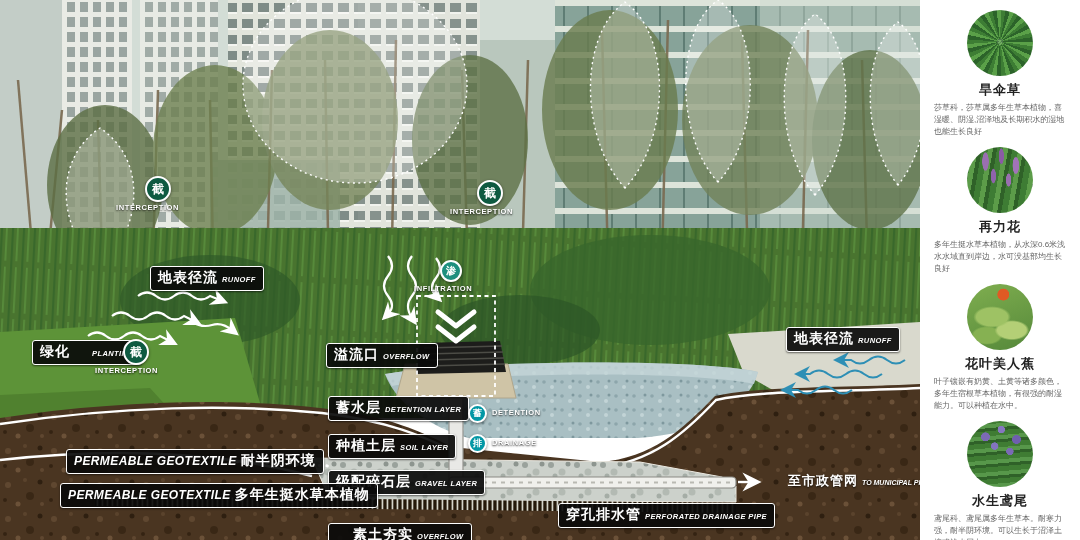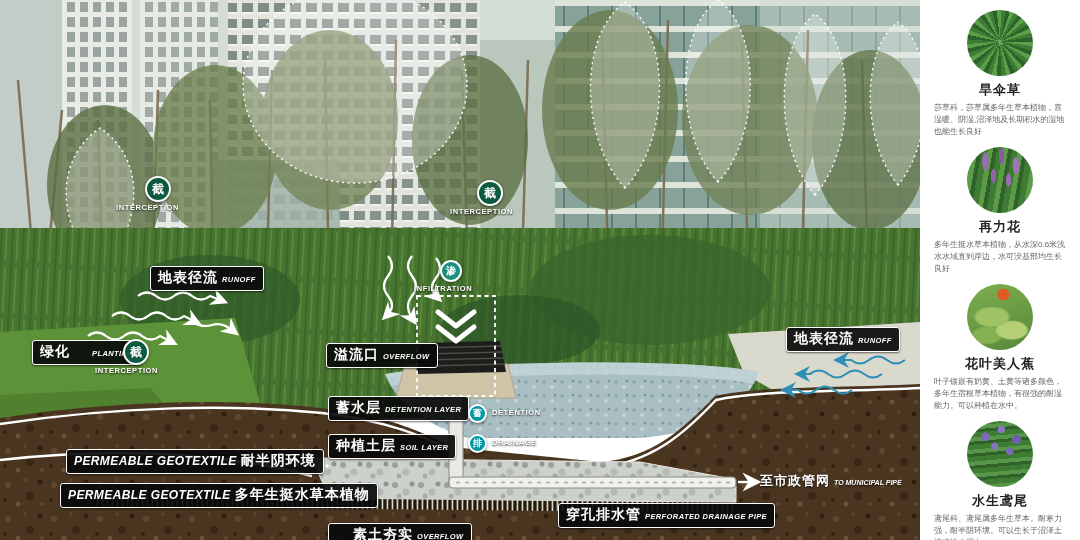--- a/index.html
+++ b/index.html
@@ -269,41 +269,45 @@
       <span class="en">OVERFLOW</span>
     </div>
     <div class="pill" style="left:328px;top:396px;">
       <span class="zh">蓄水层</span>
       <span class="en">DETENTION LAYER</span>
     </div>
     <div class="pill" style="left:328px;top:434px;">
       <span class="zh">种植土层</span>
       <span class="en">SOIL LAYER</span>
     </div>
+    <div class="pill" style="left:328px;top:470px;">
+      <span class="zh">级配碎石层</span>
+      <span class="en">GRAVEL LAYER</span>
+    </div>
     <div class="pill" style="left:328px;top:523px;padding-left:24px;">
       <span class="zh">素土夯实</span>
       <span class="en">OVERFLOW</span>
     </div>
     <div class="pill" style="left:558px;top:503px;">
       <span class="zh">穿孔排水管</span>
       <span class="en">PERFORATED DRAINAGE PIPE</span>
     </div>
     <div class="pill geo" style="left:66px;top:449px;">
       <span class="en">PERMEABLE GEOTEXTILE</span>
       <span class="zh">耐半阴环境</span>
     </div>
     <div class="pill geo" style="left:60px;top:483px;">
       <span class="en">PERMEABLE GEOTEXTILE</span>
       <span class="zh">多年生挺水草本植物</span>
     </div>
     <div class="pill" style="left:786px;top:327px;">
       <span class="zh">地表径流</span>
       <span class="en">RUNOFF</span>
     </div>
-    <div class="plain-label" style="left:760px;top:472px;">
+    <div class="plain-label" style="left:788px;top:472px;">
       <span class="zh">至市政管网</span>
       <span class="en">TO MUNICIPAL PIPE</span>
     </div>
 
     <div class="chip big c-green" style="left:145px;top:176px;">
       <span>截</span>
       </div>
     <div class="chip-cap" style="left:116px;top:203px;">INTERCEPTION</div>
 
     <div class="chip big c-green" style="left:477px;top:180px;">

